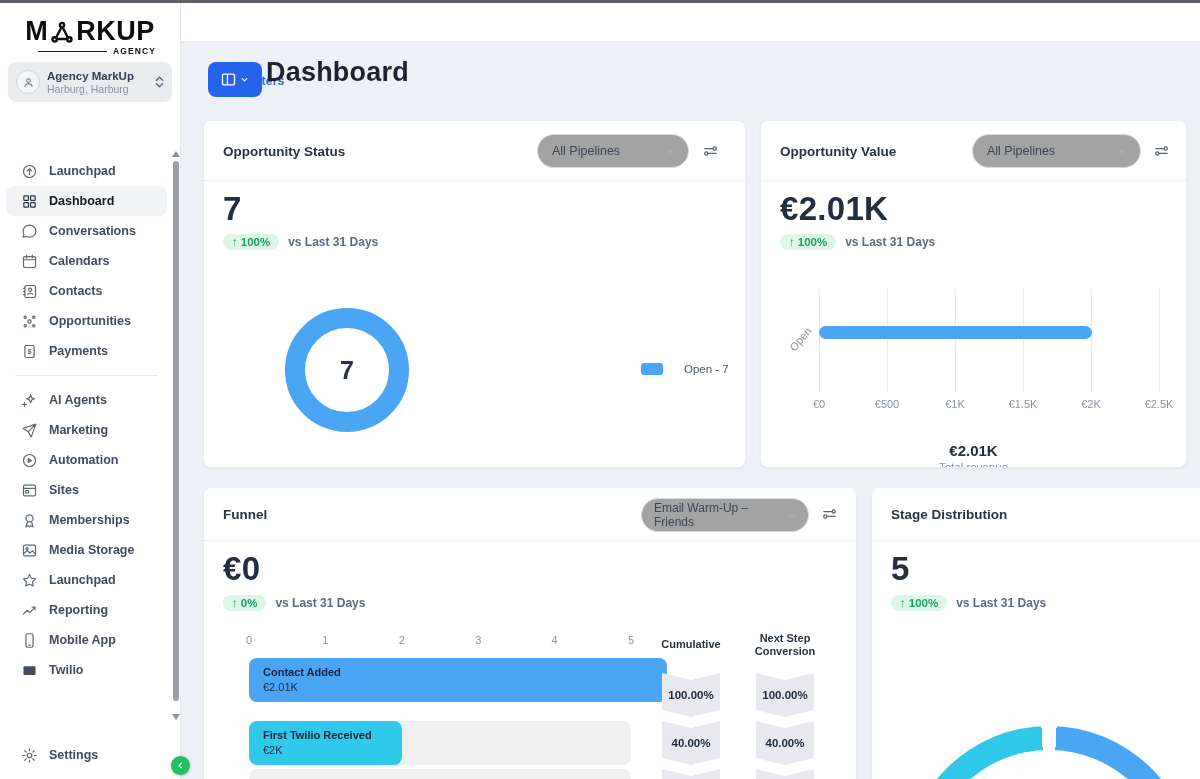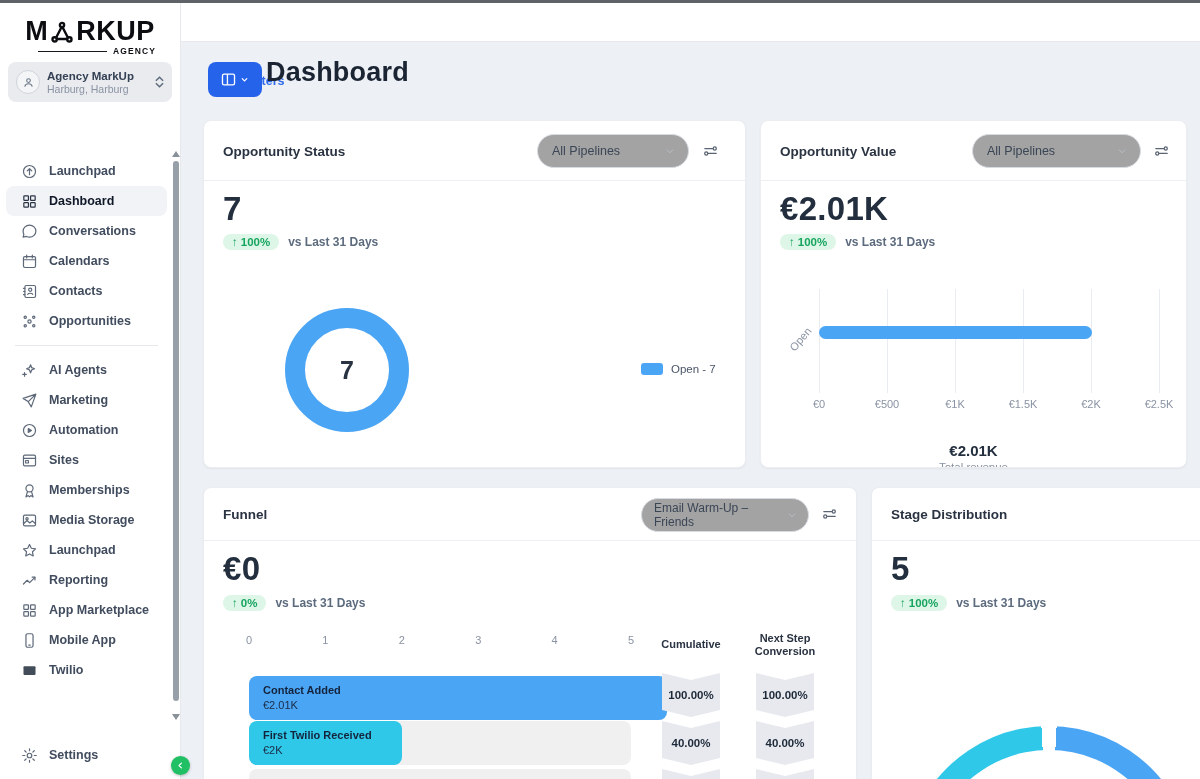--- a/index.html
+++ b/index.html
@@ -61,21 +61,21 @@
   .tune-btn { position:absolute; top:50%; transform:translateY(-50%); color:#5a6472; cursor:pointer; display:flex; }
 
   .big { position:absolute; left:19px; font-size:33px; font-weight:700; color:#232f3e; letter-spacing:.3px; }
   .badge-row { position:absolute; left:19px; display:flex; align-items:center; gap:9px; }
   .badge { background:#ddf6e7; color:#17a45f; font-size:11.5px; font-weight:700; border-radius:10px; padding:2px 9px; display:flex; align-items:center; gap:3px; }
   .vs { font-size:12px; font-weight:600; color:#5d6b7e; }
 
   
   .donut1 { position:absolute; width:124px; height:124px; border-radius:50%; border:20px solid #4ba5f5; display:flex; align-items:center; justify-content:center; }
   .donut1 span { font-size:25px; font-weight:600; color:#2a3342; }
-  .legend { position:absolute; display:flex; align-items:center; gap:8px; font-size:11.5px; color:#4a5568; font-weight:500; }
+  .legend { position:absolute; display:flex; align-items:center; gap:21px; font-size:11.5px; color:#4a5568; font-weight:500; }
   .legend i { width:22px; height:12px; border-radius:3px; background:#4ba5f5; }
 
   
   .vgrid { position:absolute; width:1px; background:#e9ecf2; }
   .hbar { position:absolute; height:13px; border-radius:7px; background:#4ba5f5; }
   .ylab { position:absolute; font-size:11px; color:#8a93a3; transform:rotate(-50deg); }
   .xtick { position:absolute; transform:translateX(-50%); font-size:11px; color:#8a93a3; }
   .foot1 { position:absolute; width:100%; text-align:center; font-size:11.5px; color:#8a93a3; }
   .foot2 { position:absolute; width:100%; text-align:center; font-size:15px; font-weight:700; color:#232f3e; }
 
@@ -193,20 +193,29 @@
             <svg viewBox="0 0 24 24" width="17" height="17" fill="none" stroke="currentColor" stroke-width="1.7" stroke-linecap="round" stroke-linejoin="round">
               <circle cx="12" cy="12" r="2.3"></circle>
               <circle cx="6" cy="6" r="1.6"></circle>
               <circle cx="18" cy="6" r="1.6"></circle>
               <circle cx="6" cy="18" r="1.6"></circle>
               <circle cx="18" cy="18" r="1.6"></circle>
             </svg>
           </span>
           <span>Opportunities</span>
         </div>
+        <div class="nav-item">
+          <span class="nav-icon">
+            <svg viewBox="0 0 24 24" width="17" height="17" fill="none" stroke="currentColor" stroke-width="1.7" stroke-linecap="round" stroke-linejoin="round">
+              <rect x="5.5" y="3.5" width="13" height="17" rx="2"></rect>
+              <text x="12" y="15.2" font-size="9.5" text-anchor="middle" fill="currentColor" stroke="none" font-weight="bold">$</text>
+            </svg>
+          </span>
+          <span>Payments</span>
+        </div>
         <div class="nav-divider"></div>
         <div class="nav-item">
           <span class="nav-icon">
             <svg viewBox="0 0 24 24" width="17" height="17" fill="none" stroke="currentColor" stroke-width="1.7" stroke-linecap="round" stroke-linejoin="round">
               <path d="M13.5 4l1.6 4 4 1.6-4 1.6-1.6 4-1.6-4-4-1.6 4-1.6z"></path>
               <path d="M5 15v5M2.5 17.5h5"></path>
             </svg>
           </span>
           <span>AI Agents</span>
         </div>
@@ -265,31 +274,20 @@
           <span>Launchpad</span>
         </div>
         <div class="nav-item">
           <span class="nav-icon">
             <svg viewBox="0 0 24 24" width="17" height="17" fill="none" stroke="currentColor" stroke-width="1.7" stroke-linecap="round" stroke-linejoin="round">
               <path d="M3.5 17l5.3-5.3 3.4 3.4 7.4-7.6"></path>
               <path d="M15.8 7.3h3.9v3.9"></path>
             </svg>
           </span>
           <span>Reporting</span>
-        </div>
-        <div class="nav-item">
-          <span class="nav-icon">
-            <svg viewBox="0 0 24 24" width="17" height="17" fill="none" stroke="currentColor" stroke-width="1.7" stroke-linecap="round" stroke-linejoin="round">
-              <rect x="4" y="4" width="6.5" height="6.5" rx="1"></rect>
-              <rect x="13.5" y="4" width="6.5" height="6.5" rx="1"></rect>
-              <rect x="4" y="13.5" width="6.5" height="6.5" rx="1"></rect>
-              <rect x="13.5" y="13.5" width="6.5" height="6.5" rx="1"></rect>
-            </svg>
-          </span>
-          <span>App Marketplace</span>
         </div>
         <div class="nav-item">
           <span class="nav-icon">
             <svg viewBox="0 0 24 24" width="17" height="17" fill="none" stroke="currentColor" stroke-width="1.7" stroke-linecap="round" stroke-linejoin="round">
               <rect x="7" y="2.5" width="10" height="19" rx="2.5"></rect>
               <path d="M11 18.5h2"></path>
             </svg>
           </span>
           <span>Mobile App</span>
         </div>
@@ -458,21 +456,21 @@
     <div style="position:absolute; left:0; top:0; width:100%; height:100%;">
       <div id="ftick-holder">
           <span class="ftick" style="left: 45px; top: 146px;">0</span>
           <span class="ftick" style="left: 121.4px; top: 146px;">1</span>
           <span class="ftick" style="left: 197.8px; top: 146px;">2</span>
           <span class="ftick" style="left: 274.2px; top: 146px;">3</span>
           <span class="ftick" style="left: 350.6px; top: 146px;">4</span>
           <span class="ftick" style="left: 427px; top: 146px;">5</span>
         </div>
       <div id="frow-holder">
-          <div class="frow" style="left: 45px; top: 188px; width: 418px;">
+          <div class="frow" style="left: 45px; top: 170px; width: 418px;">
             <div class="ftrack"></div>
             <div class="fbar" style="width: 100%; background: rgb(75, 165, 245);"></div>
             <div class="flabel">
               <div class="l1">Contact Added</div>
               <div class="l2">€2.01K</div>
             </div>
           </div>
           <div class="frow" style="left: 45px; top: 233px; width: 382px;">
             <div class="ftrack"></div>
             <div class="fbar" style="width: 40%; background: rgb(47, 200, 232);"></div>

